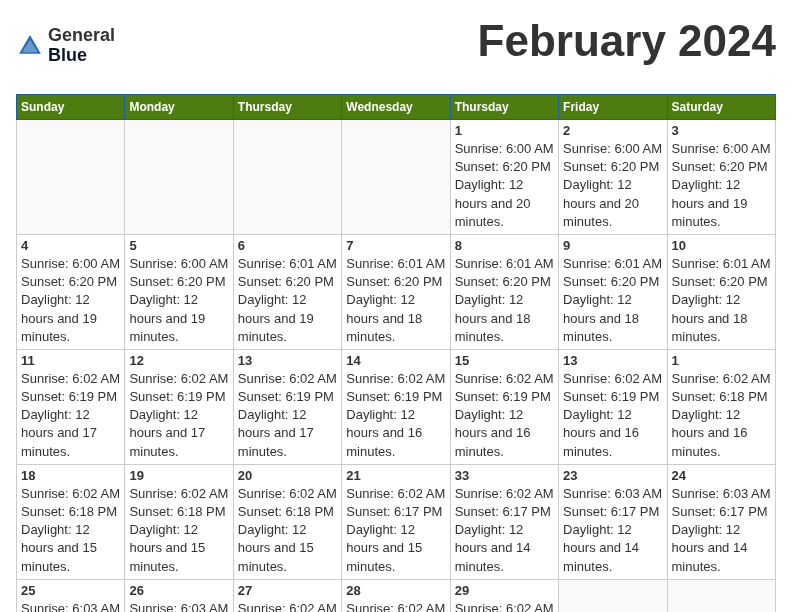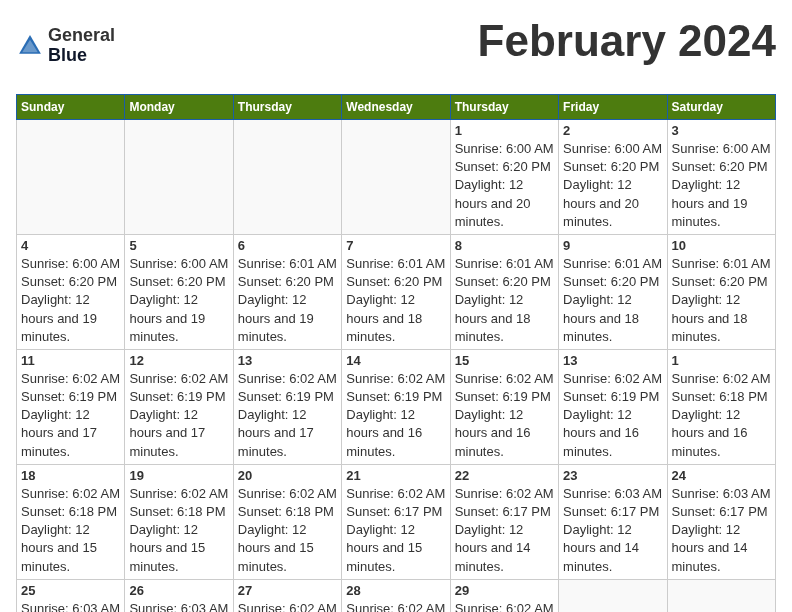--- a/index.html
+++ b/index.html
@@ -265,21 +265,21 @@
 and 15 minutes.</div>
         </td>
         <td>
           <div class="day-num">21</div>
           <div class="day-info">Sunrise: 6:02 AM
 Sunset: 6:17 PM
 Daylight: 12 hours
 and 15 minutes.</div>
         </td>
         <td>
-          <div class="day-num">22</div>
+          <div class="day-num">33</div>
           <div class="day-info">Sunrise: 6:02 AM
 Sunset: 6:17 PM
 Daylight: 12 hours
 and 14 minutes.</div>
         </td>
         <td>
           <div class="day-num">23</div>
           <div class="day-info">Sunrise: 6:03 AM
 Sunset: 6:17 PM
 Daylight: 12 hours

